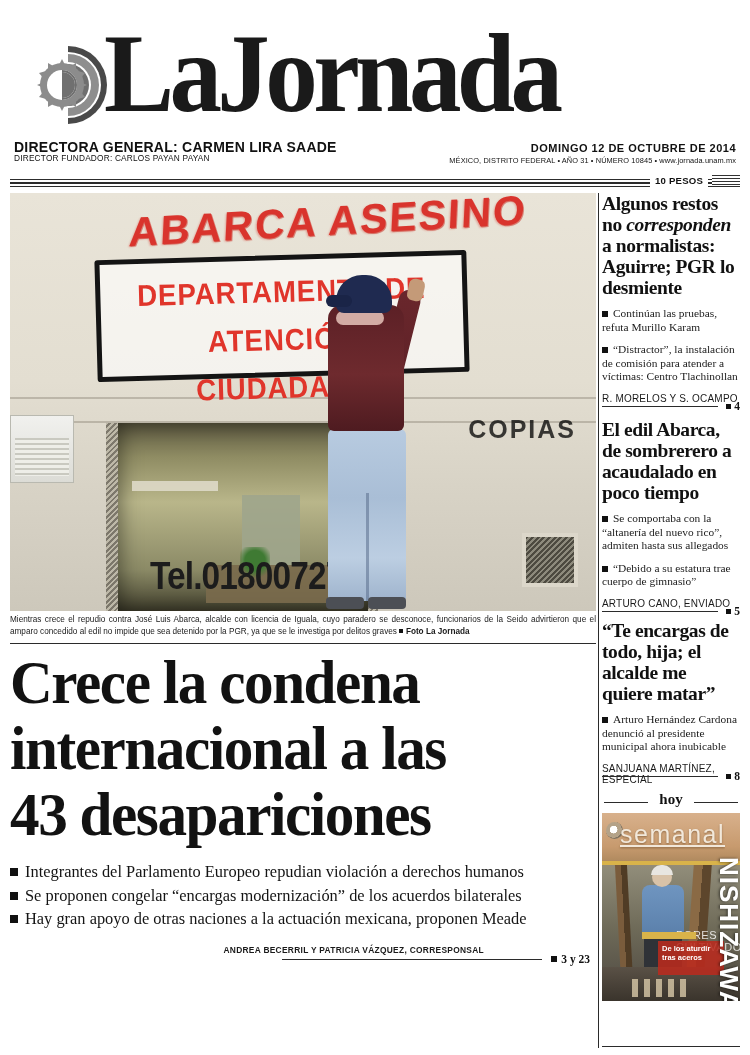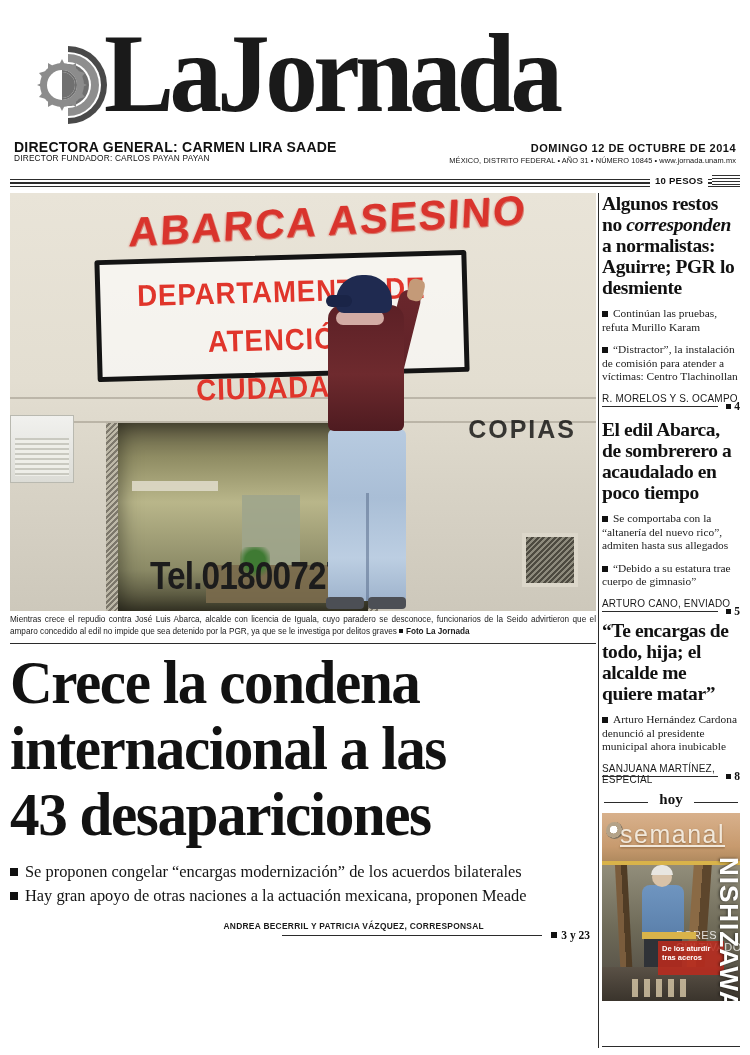--- a/index.html
+++ b/index.html
@@ -717,20 +717,21 @@
     <div class="caption-rule"></div>
 
 
     <div class="lead-headline">
       <div>Crece la condena</div>
       <div>internacional a las</div>
       <div>43 desapariciones</div>
     </div>
 
     <div class="lead-bullets">
+      <div class="b"><span class="sq"></span><span>Integrantes del Parlamento Europeo repudian violación a derechos humanos</span></div>
       <div class="b"><span class="sq"></span><span>Se proponen congelar “encargas modernización” de los acuerdos bilaterales</span></div>
       <div class="b"><span class="sq"></span><span>Hay gran apoyo de otras naciones a la actuación mexicana, proponen Meade</span></div>
     </div>
 
     <div class="lead-byline-row">
       <div class="lead-byline">ANDREA BECERRIL Y PATRICIA VÁZQUEZ, CORRESPONSAL</div>
       <div class="lead-byline-rule"></div>
       <div class="lead-pageref"><span class="sq"></span><span>3 y 23</span></div>
     </div>
   </div>

